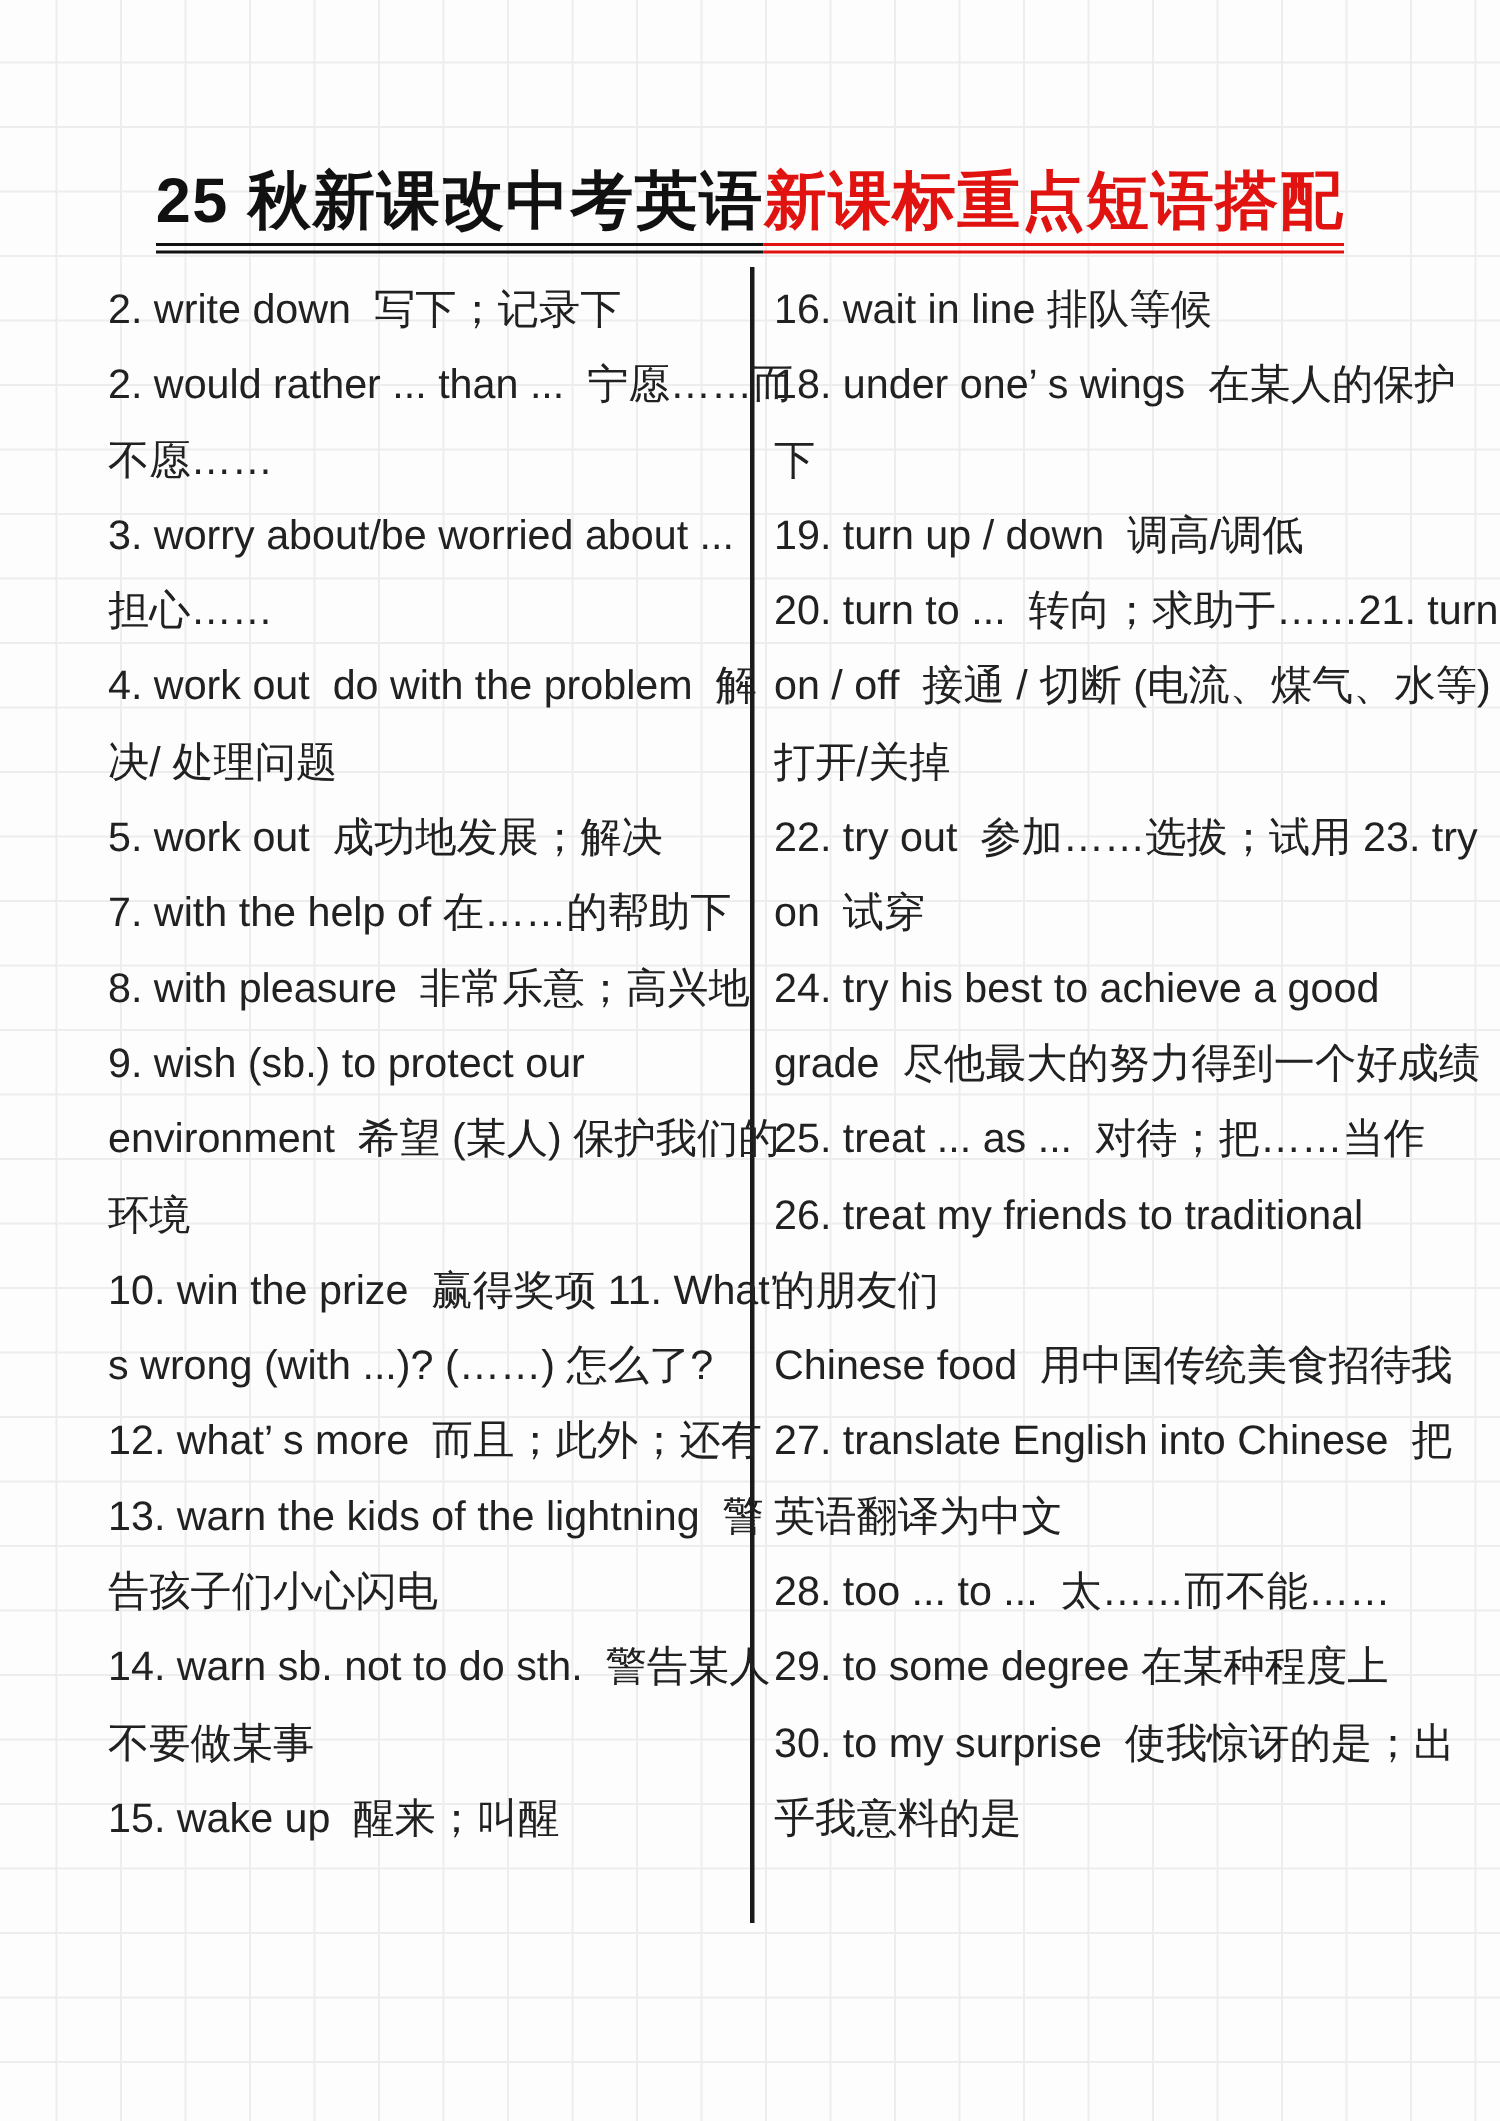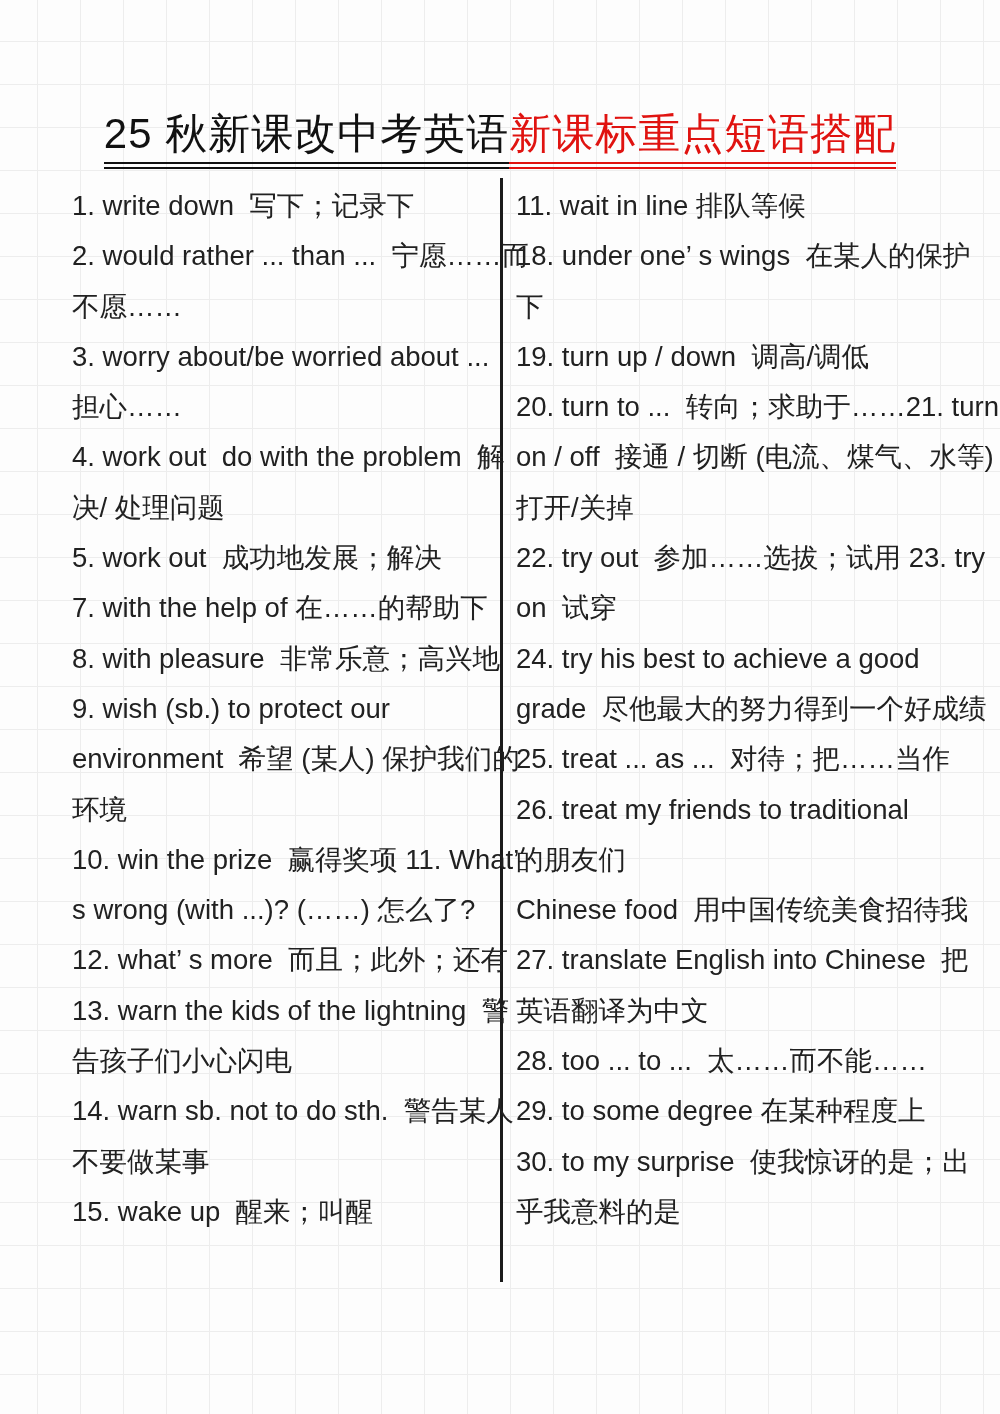--- a/index.html
+++ b/index.html
@@ -16,21 +16,21 @@
     font-family: "Liberation Sans", "DejaVu Sans", sans-serif;
     overflow: hidden;
   }
   .title {
     position: absolute;
     top: 106px;
     left: 0;
     width: 100%;
     text-align: center;
     font-size: 42px;
-    font-weight: normal;
+    font-weight: bold;
     margin: 0;
     letter-spacing: 1px;
     white-space: nowrap;
   }
   .t-black {
     color: #111111;
     border-bottom: 7px double #111111;
     padding-bottom: 5px;
   }
   .t-red {
@@ -62,21 +62,21 @@
 </style>
 </head>
 <body>
 
 <div class="page">
   <h1 class="title"><span class="t-black">25 秋新课改中考英语</span><span class="t-red">新课标重点短语搭配</span></h1>
 
   <div class="divider"></div>
 
   <div class="col col-left">
-      <div class="line">1. write down  写下；记录下</div>
+      <div class="line">2. write down  写下；记录下</div>
       <div class="line">2. would rather ... than ...  宁愿……而</div>
       <div class="line">不愿……</div>
       <div class="line">3. worry about/be worried about ...</div>
       <div class="line">担心……</div>
       <div class="line">4. work out  do with the problem  解</div>
       <div class="line">决/ 处理问题</div>
       <div class="line">5. work out  成功地发展；解决</div>
       <div class="line">7. with the help of 在……的帮助下</div>
       <div class="line">8. with pleasure  非常乐意；高兴地</div>
       <div class="line">9. wish (sb.) to protect our</div>
@@ -85,21 +85,21 @@
       <div class="line">10. win the prize  赢得奖项 11. What’</div>
       <div class="line">s wrong (with ...)? (……) 怎么了?</div>
       <div class="line">12. what’ s more  而且；此外；还有</div>
       <div class="line">13. warn the kids of the lightning  警</div>
       <div class="line">告孩子们小心闪电</div>
       <div class="line">14. warn sb. not to do sth.  警告某人</div>
       <div class="line">不要做某事</div>
       <div class="line">15. wake up  醒来；叫醒</div>
     </div>
   <div class="col col-right">
-      <div class="line">11. wait in line 排队等候</div>
+      <div class="line">16. wait in line 排队等候</div>
       <div class="line">18. under one’ s wings  在某人的保护</div>
       <div class="line">下</div>
       <div class="line">19. turn up / down  调高/调低</div>
       <div class="line">20. turn to ...  转向；求助于……21. turn</div>
       <div class="line">on / off  接通 / 切断 (电流、煤气、水等)；</div>
       <div class="line">打开/关掉</div>
       <div class="line">22. try out  参加……选拔；试用 23. try</div>
       <div class="line">on  试穿</div>
       <div class="line">24. try his best to achieve a good</div>
       <div class="line">grade  尽他最大的努力得到一个好成绩</div>

